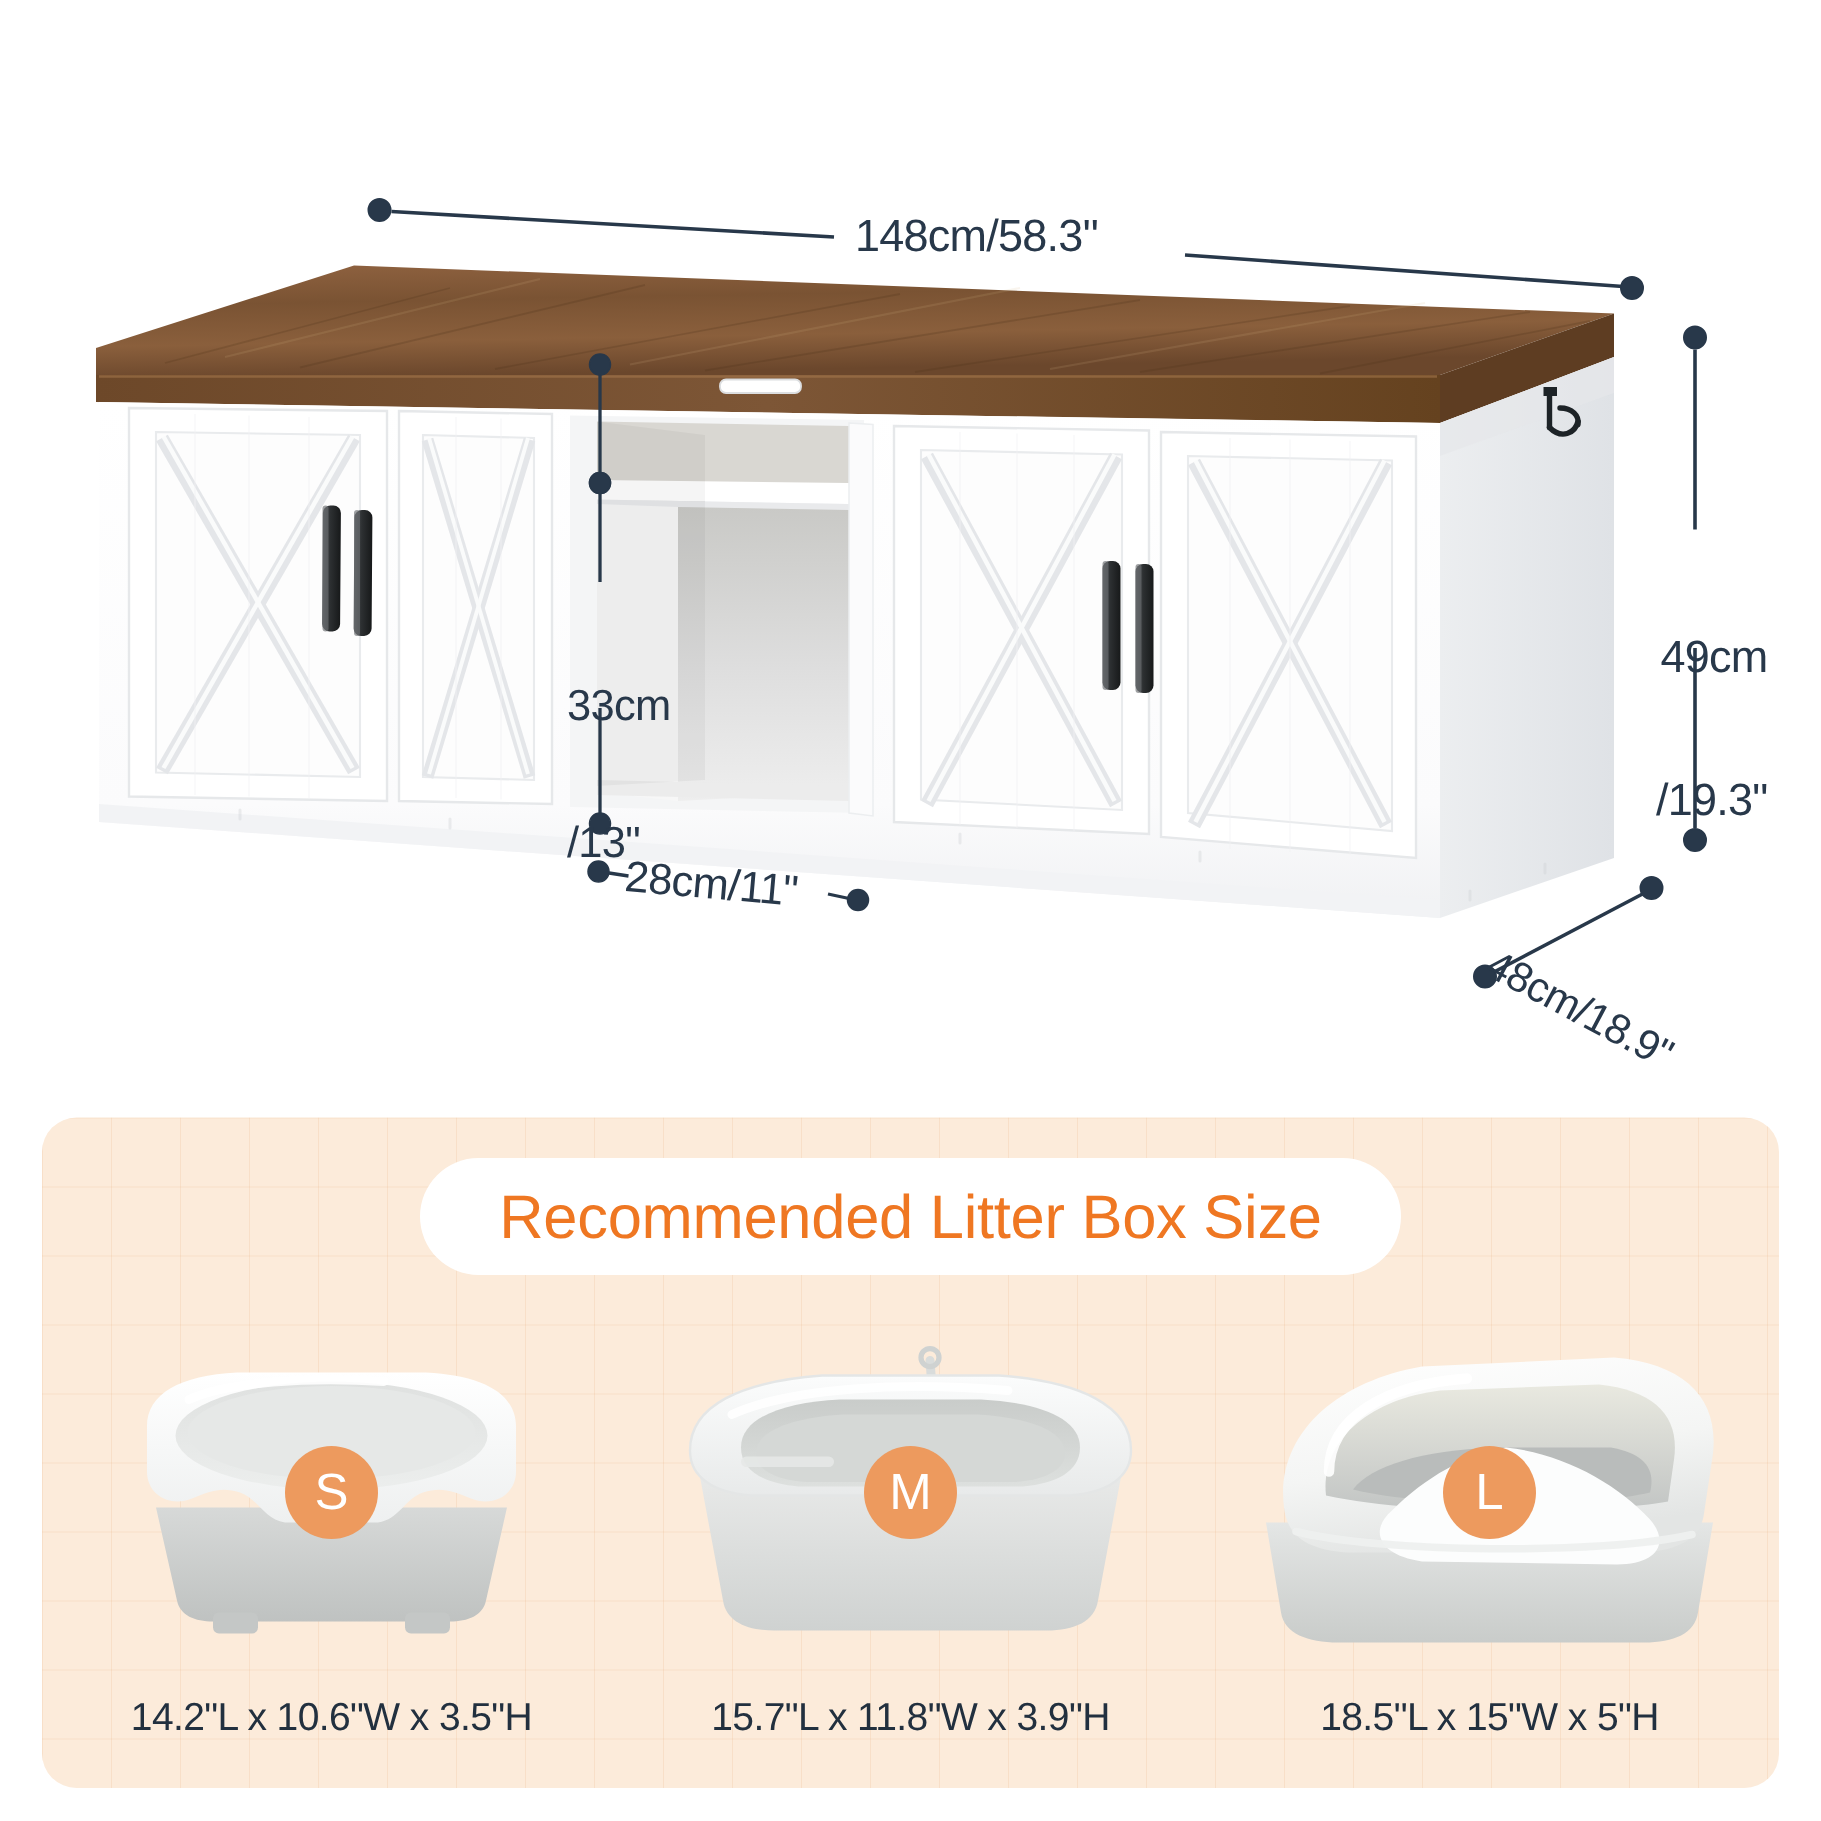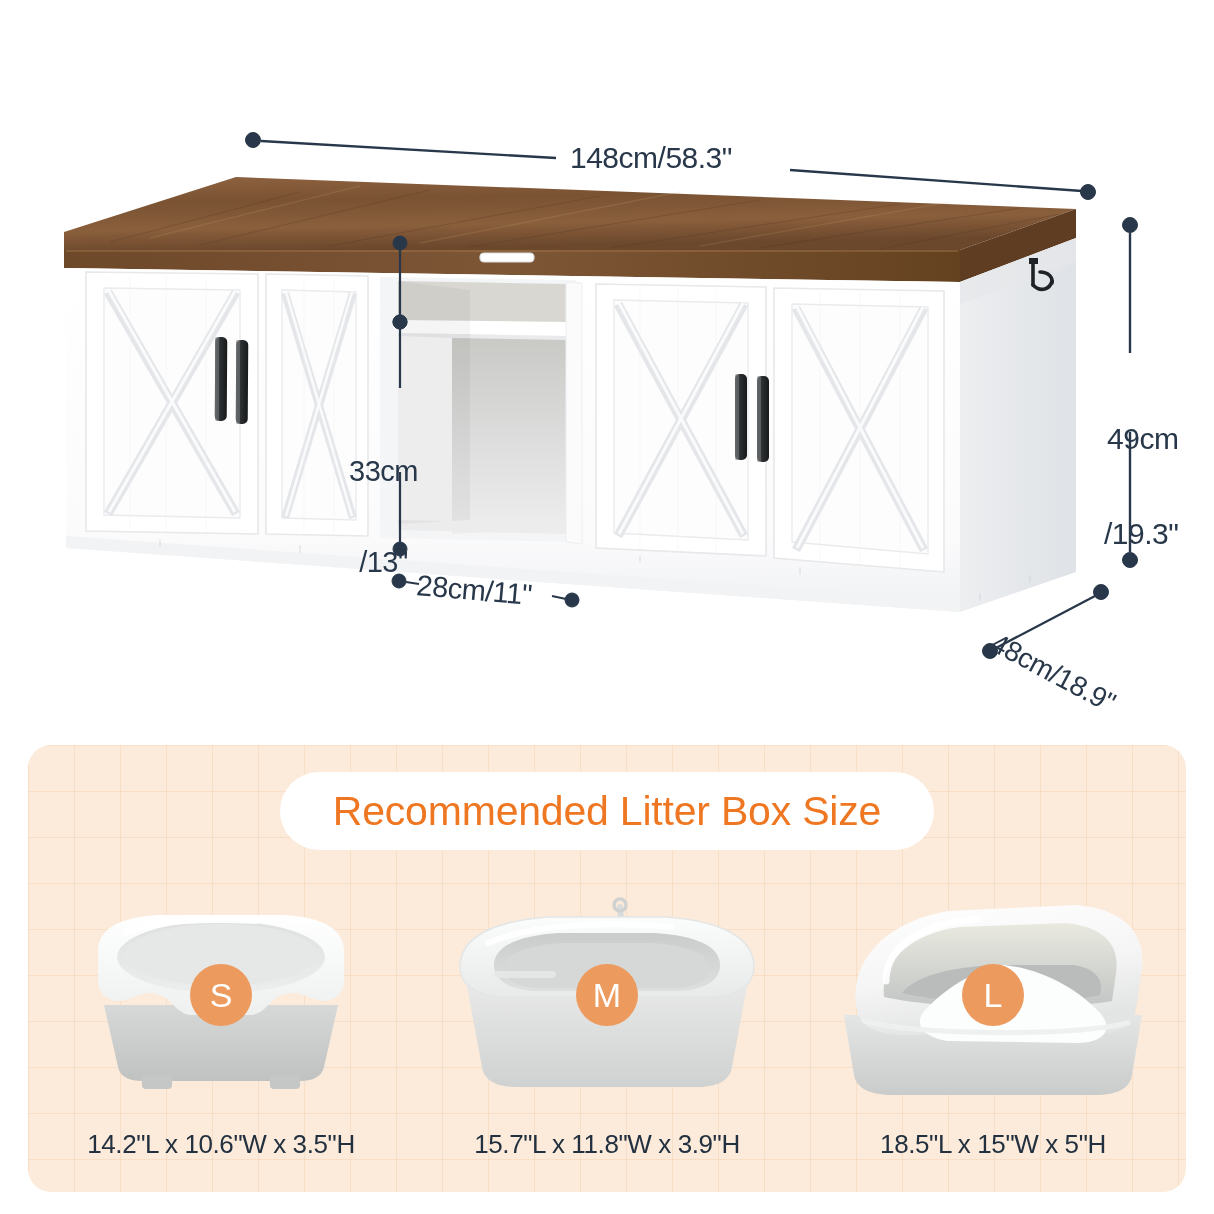--- a/index.html
+++ b/index.html
@@ -22,21 +22,21 @@
     font-weight: 400;
     line-height: 1.05;
     white-space: pre;
     letter-spacing: -0.5px;
   }
   #lbl-width   { left: 570px; top: 142px;  font-size: 30px; }
   #lbl-height  { left: 1104px; top: 360px; font-size: 30px; text-align:right; }
   #lbl-depth   { left: 1000px; top: 628px; font-size: 28px;
                  transform: rotate(28deg); transform-origin: left top; }
   #lbl-12cm    { left: 312px; top: 250px;  font-size: 29px; }
-  #lbl-33cm    { left: 349px; top: 395px;  font-size: 29px; text-align: center; }
+  #lbl-33cm    { left: 378px; top: 395px;  font-size: 29px; }
   #lbl-28cm    { left: 418px; top: 570px;  font-size: 29px;
                  transform: rotate(5deg); transform-origin: left top; }
 
   
   #panel {
     position:absolute; left:28px; top:745px; width:1158px; height:447px;
     background:#fcebda;
     border-radius: 23px;
     overflow:hidden;
   }

